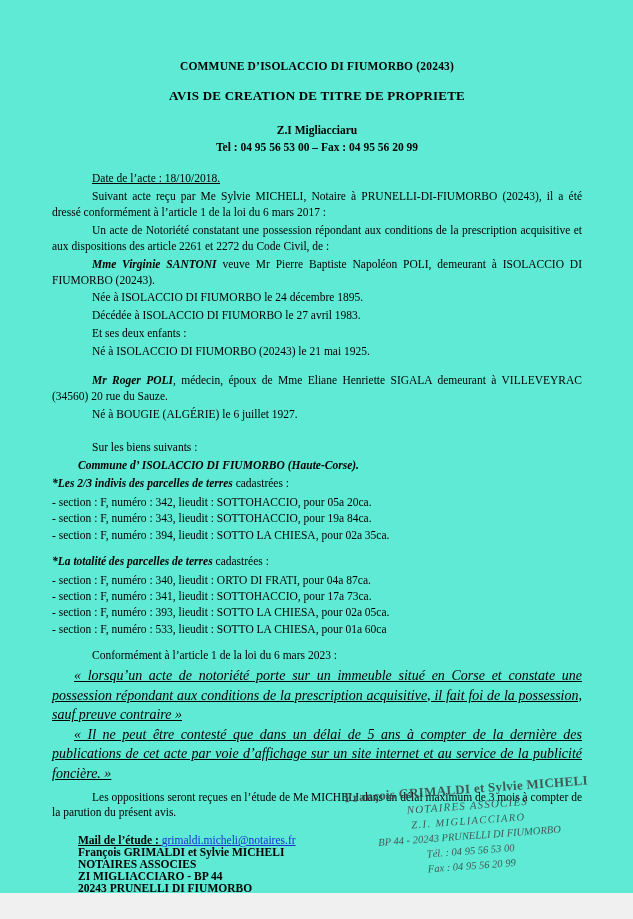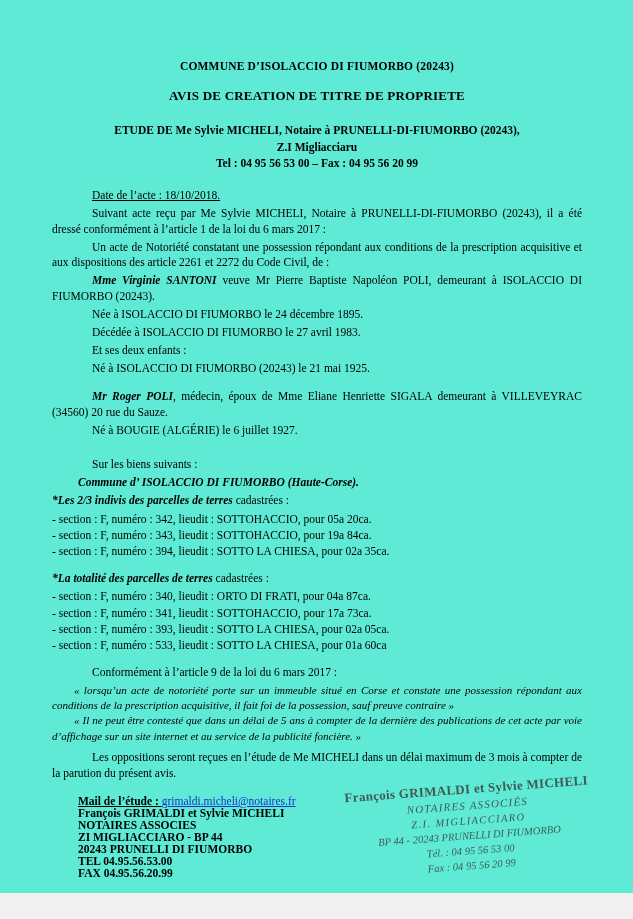--- a/index.html
+++ b/index.html
@@ -60,25 +60,26 @@
   .gap-s { height: 6px; }
   .gap-m { height: 11px; }
   .gap-l { height: 16px; }
 
   .listline {
     font-size: 11.5px;
     line-height: 1.42;
     margin: 0;
   }
   .quote {
-    font-size: 11px;
+    font-size: 14px;
     font-style: italic;
     line-height: 1.4;
     text-align: justify;
     margin: 0;
+    text-decoration: underline;
   }
   .mailrow {
     font-size: 11.5px;
     font-weight: bold;
     margin: 0;
   }
   .mail-link {
     color: #1a2fd0;
     text-decoration: underline;
     font-weight: normal;
@@ -130,21 +131,20 @@
 <body>
 
 <div class="page">
   <div class="content">
 
     <div class="ctr title1">COMMUNE D’ISOLACCIO DI FIUMORBO (20243)</div>
 
     <div class="ctr title2">AVIS DE CREATION DE TITRE DE PROPRIETE</div>
 
     <div class="ctr studyblock">
-      <div>ETUDE DE Me Sylvie MICHELI, Notaire à PRUNELLI-DI-FIUMORBO (20243),</div>
       <div>Z.I Migliacciaru</div>
       <div>Tel : 04 95 56 53 00 – Fax : 04 95 56 20 99</div>
     </div>
 
     <div class="para" style="text-indent:40px;">
       <span class="u">Date de l’acte : 18/10/2018.</span>
     </div>
 
     <div class="para indent2">Suivant acte reçu par Me Sylvie MICHELI, Notaire à PRUNELLI-DI-FIUMORBO (20243), il a été dressé conformément à l’article 1 de la loi du 6 mars 2017 :</div>
 
@@ -185,21 +185,21 @@
     <div class="para" style="text-indent:0;">
       <span class="b">*La totalité des parcelles de terres</span><span> cadastrées :</span>
     </div>
     <div class="listline">- section : F, numéro : 340, lieudit : ORTO DI FRATI, pour  04a 87ca.</div>
     <div class="listline">- section : F, numéro : 341, lieudit : SOTTOHACCIO, pour 17a 73ca.</div>
     <div class="listline">- section : F, numéro : 393, lieudit : SOTTO LA CHIESA, pour 02a 05ca.</div>
     <div class="listline">- section : F, numéro : 533, lieudit : SOTTO LA CHIESA, pour 01a 60ca</div>
 
     <div class="gap-m"></div>
 
-    <div class="para indent2">Conformément à l’article 9 de la loi du 6 mars 2017 :</div>
+    <div class="para indent2">Conformément à l’article 1 de la loi du 6 mars 2023 :</div>
 
     <div class="quote" style="text-indent:22px;">« lorsqu’un acte de notoriété porte sur un immeuble situé en Corse et constate une possession répondant aux conditions de la prescription acquisitive, il fait foi de la possession, sauf preuve contraire »</div>
     <div class="quote" style="text-indent:22px;">« Il ne peut être contesté que dans un délai de 5 ans à compter de la dernière des publications de cet acte par voie d’affichage sur un site internet et au service de la publicité foncière. »</div>
 
     <div class="gap-s"></div>
 
     <div class="para indent2">Les oppositions seront reçues en l’étude de Me MICHELI dans un délai maximum de 3 mois à compter de la parution du présent avis.</div>
 
     <div class="gap-m"></div>
 

